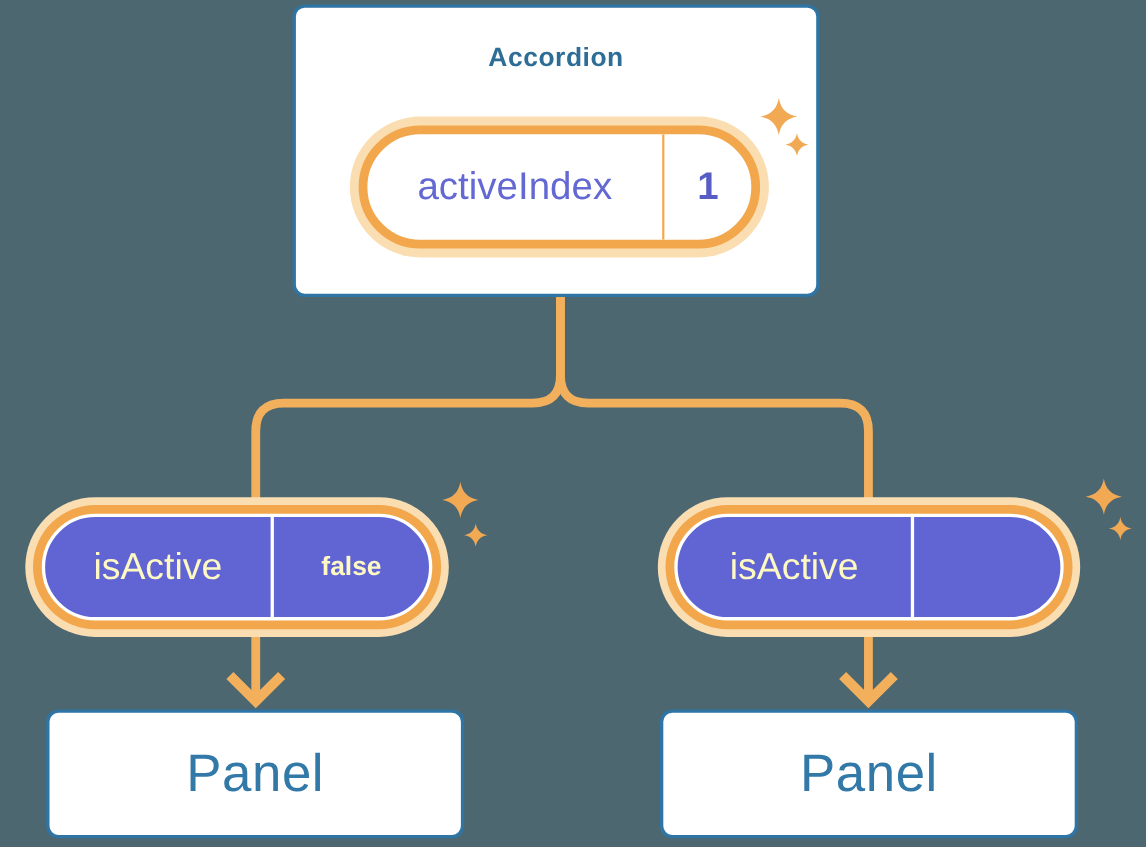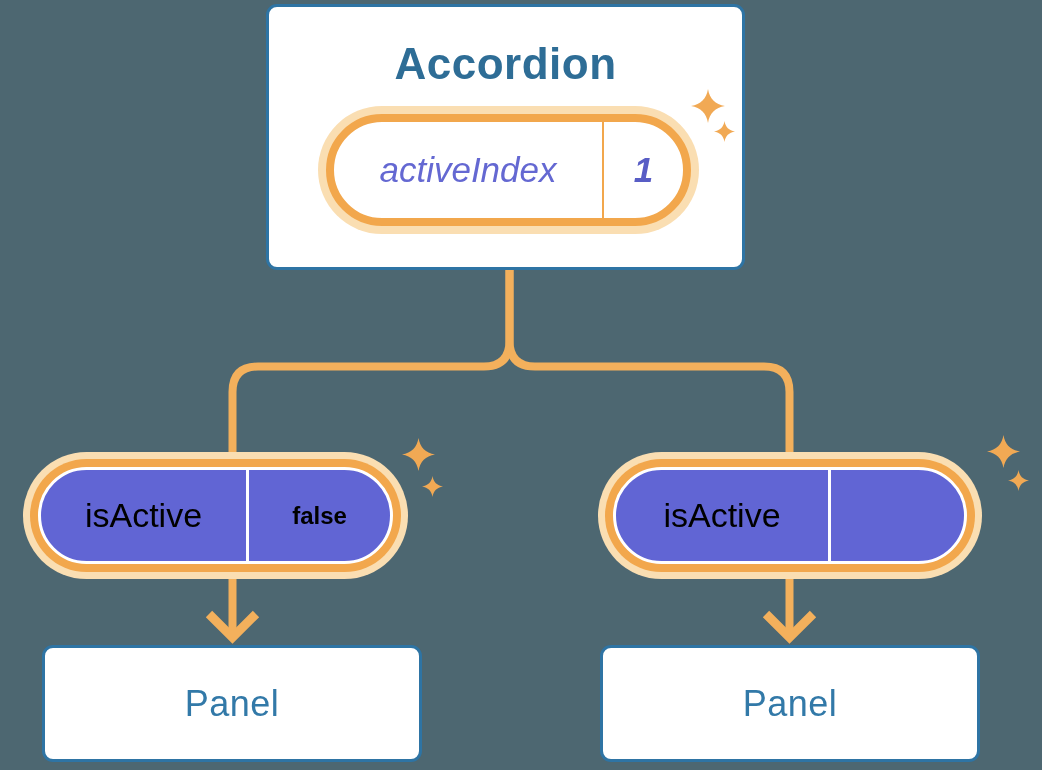--- a/index.html
+++ b/index.html
@@ -21,38 +21,37 @@
     box-sizing: border-box;
     background: #FFFFFF;
     border: 3px solid #2E74A4;
     border-radius: 11px;
   }
   .accordion-card { left: 266px; top: 4px; width: 479px; height: 266px; }
   .card-title {
     position: absolute;
     top: 32px; left: 0; right: 0;
     text-align: center;
-    font-size: 44px;
+    font-size: 24px;
     font-weight: 600;
     color: #2E6D96;
     letter-spacing: 0.5px;
   }
   .state-pill {
     position: absolute;
     left: 57px; top: 107px;
     width: 365px; height: 112px;
     box-sizing: border-box;
     background: #FFFFFF;
     border: 8px solid #F2A74C;
     border-radius: 999px;
     box-shadow: 0 0 0 8px #FADEB2;
     display: flex;
     align-items: stretch;
     overflow: hidden;
-    font-style: italic;
   }
   .state-pill .seg-label {
     width: 268px;
     display: flex; align-items: center; justify-content: center;
     font-size: 35px;
     color: #6468D2;
   }
   .state-pill .divider-v { width: 2px; background: #F2A74C; }
   .state-pill .seg-value {
     flex: 1;
@@ -64,42 +63,42 @@
   .prop-pill {
     position: absolute;
     box-sizing: border-box;
     height: 97px;
     background: #6165D4;
     border: 3px solid #FFFFFF;
     border-radius: 999px;
     box-shadow: 0 0 0 8px #F2A74C, 0 0 0 15px #FADEB2;
     display: flex;
     align-items: stretch;
-    color: #000000;
+    color: #fef9c3;
     overflow: hidden;
   }
   .prop-pill.pos-left  { left: 38px;  top: 467px; width: 355px; }
   .prop-pill.pos-right { left: 613px; top: 467px; width: 354px; }
   .prop-pill .seg-label {
     display: flex; align-items: center; justify-content: center;
     font-size: 34px;
   }
   .prop-pill.pos-left  .seg-label { width: 205px; }
   .prop-pill.pos-right .seg-label { width: 212px; }
   .prop-pill .divider-v { width: 3px; background: #FFFFFF; }
   .prop-pill .seg-value {
     flex: 1;
     display: flex; align-items: center; justify-content: center;
     font-size: 24px;
     font-weight: 700;
   }
   .panel-card {
     width: 380px; height: 117px;
     display: flex; align-items: center; justify-content: center;
-    font-size: 36px;
+    font-size: 48px;
     font-weight: 500;
     color: #3279A8;
     letter-spacing: 0.5px;
   }
   .panel-card.pos-left  { left: 42px;  top: 645px; }
   .panel-card.pos-right { left: 600px; top: 645px; }
   .sparkle { position: absolute; line-height: 0; }
   .sparkle svg { display: block; }
 </style>
 </head>

